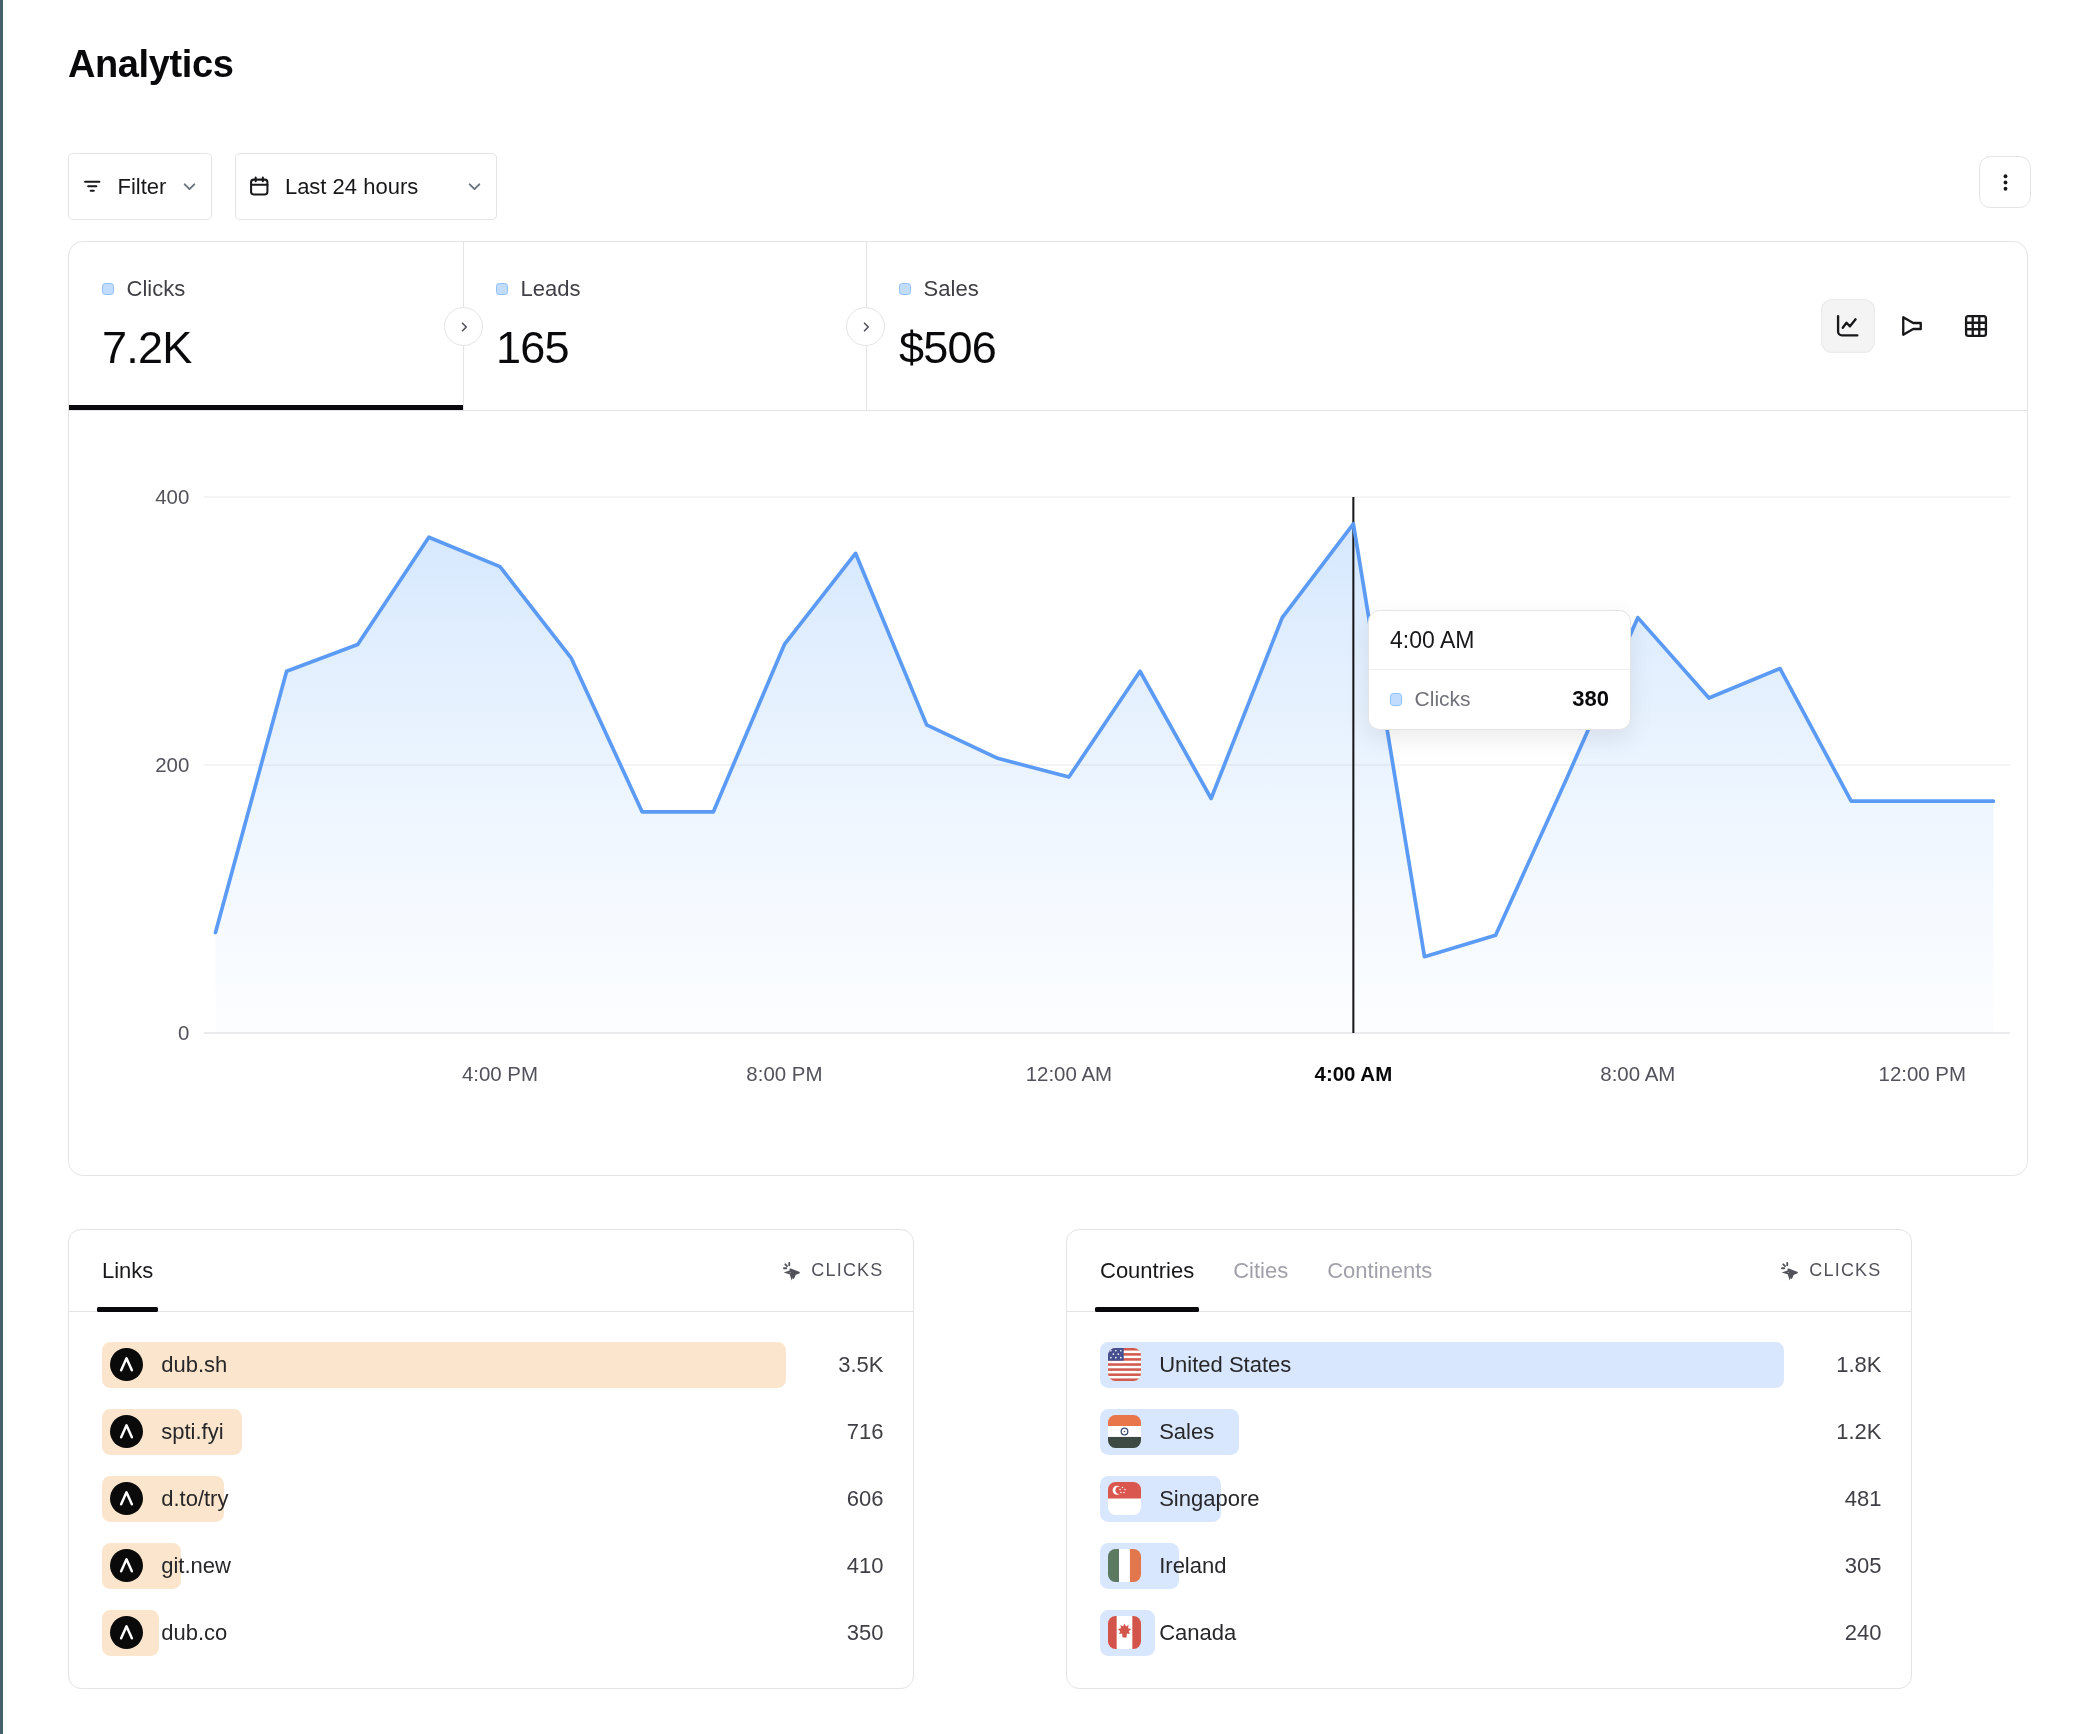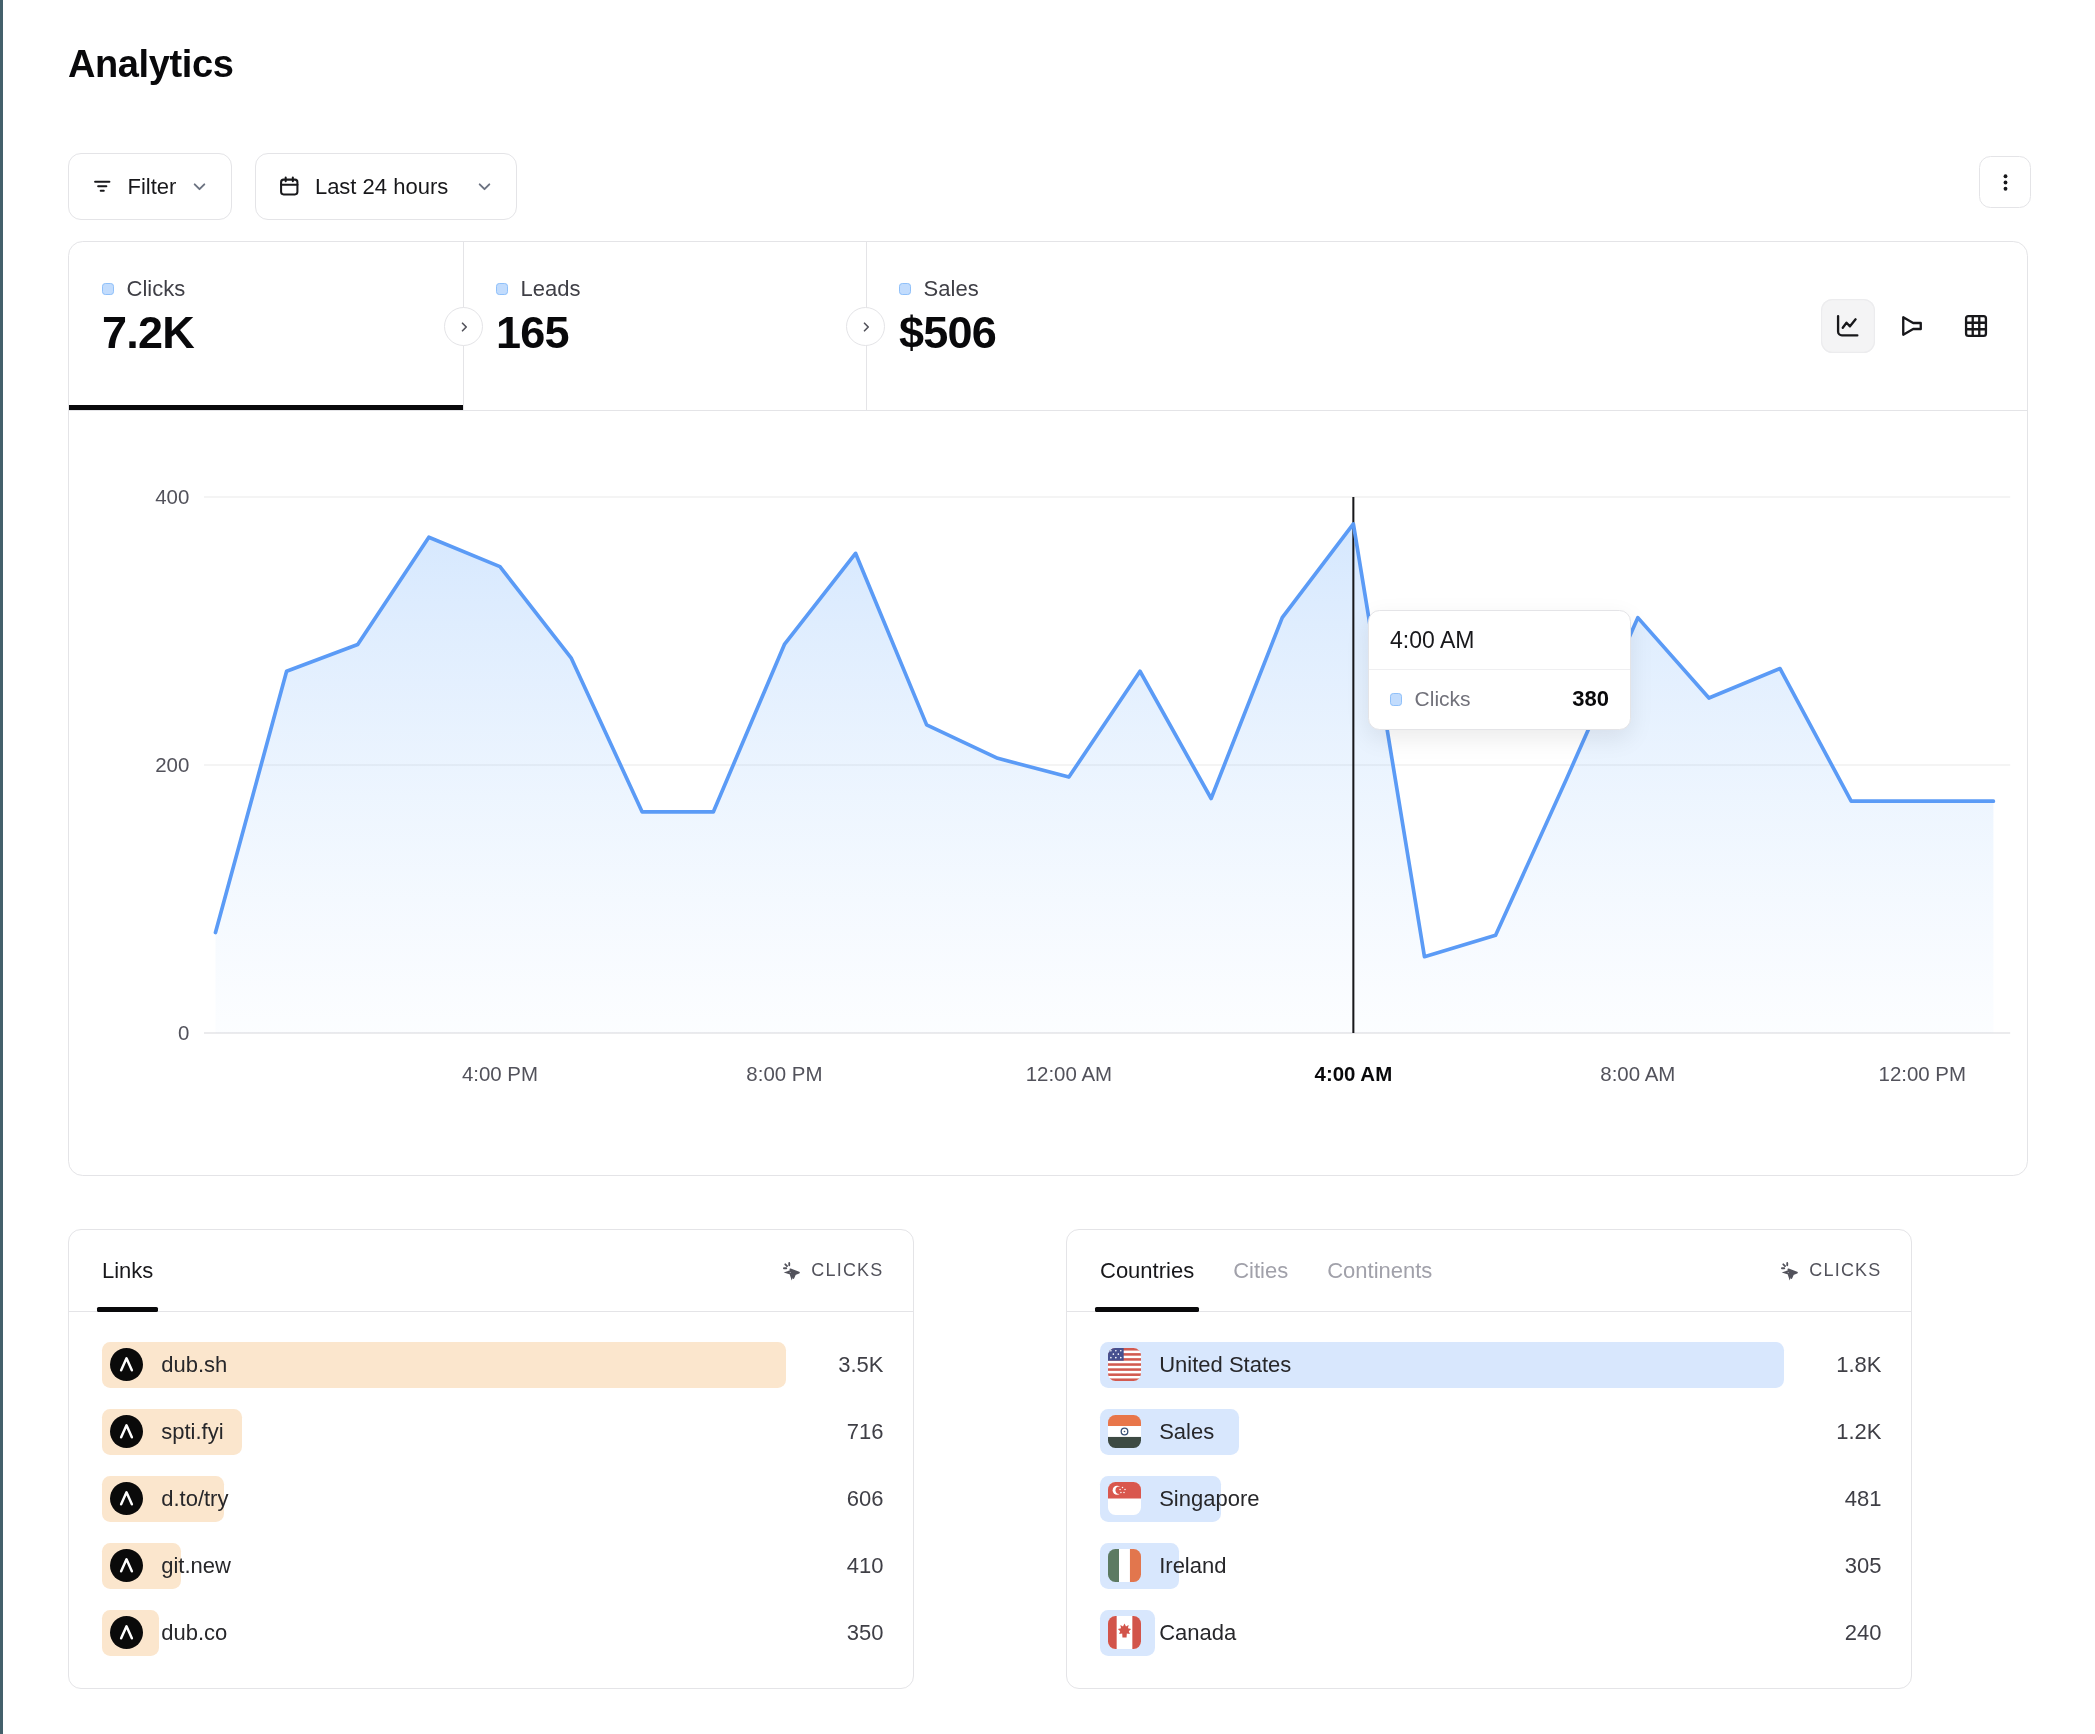--- a/index.html
+++ b/index.html
@@ -2,32 +2,32 @@
 <html style="font-size:13px"><head>
 <meta charset="utf-8">
 <style>
   html,body{margin:0;padding:0;background:#fff;}
   body{width:2096px;height:1735px;font-family:"Liberation Sans",sans-serif;color:#18181b;overflow:hidden;}
   .page{position:relative;width:2096px;height:1735px;background:#fff;}
   .left-accent{position:absolute;left:0;top:0;width:3.3px;height:1735px;background:#44606b;}
   .page-title{position:absolute;left:68px;top:43px;margin:0;font-size:38px;font-weight:700;letter-spacing:-0.4px;color:#09090b;}
   
   .toolbar{position:absolute;left:68px;top:153px;right:65px;display:flex;align-items:flex-start;gap:23px;}
-  .btn{box-sizing:border-box;height:67px;background:#fff;border:1.2px solid #e4e4e7;border-radius:13px;display:inline-flex;align-items:center;gap:13px;padding:0 21px;font-size:22px;color:#18181b;font-family:inherit;cursor:pointer;}
+  .btn{box-sizing:border-box;height:67px;background:#fff;border:1.2px solid #e4e4e7;border-radius:5px;display:inline-flex;align-items:center;gap:13px;padding:0 11px;font-size:22px;color:#18181b;font-family:inherit;cursor:pointer;}
   .btn svg{flex:0 0 auto;}
   .date-btn{width:262px;}
   .date-btn .lbl{flex:1;text-align:left;}
   .kebab-btn{margin-left:auto;width:52px;height:52px;border:1.2px solid #e4e4e7;border-radius:11.5px;background:#fff;display:flex;align-items:center;justify-content:center;margin-top:3.3px;cursor:pointer;}
   
   .main-card{position:absolute;left:68px;top:241px;width:1960px;height:935px;border:1.2px solid #e4e4e7;border-radius:14.7px;background:#fff;box-sizing:border-box;overflow:hidden;}
   .stats-row{position:relative;height:169px;border-bottom:1.2px solid #e4e4e7;box-sizing:border-box;}
   .stat{position:absolute;top:0;height:100%;box-sizing:border-box;padding:34px 0 0 33px;cursor:pointer;}
   .stat-head{display:flex;align-items:center;gap:12.3px;font-size:22px;color:#3f3f46;}
   .sq{width:12.3px;height:12.3px;border-radius:3.3px;background:#c2dcfd;border:1.6px solid #8fc0fa;box-sizing:border-box;}
-  .stat-value{margin-top:5px;font-size:45px;font-weight:700;color:#09090b;letter-spacing:-0.8px;}
+  .stat-value{margin-top:20px;font-size:45px;font-weight:400;color:#09090b;letter-spacing:-0.8px;}
   .v-div{position:absolute;top:0;width:1.2px;height:100%;background:#e4e4e7;}
   .active-underline{position:absolute;left:0;bottom:0;width:394px;height:4.9px;background:#09090b;}
   .circle-btn{position:absolute;top:65px;width:39px;height:39px;border-radius:50%;background:#fff;border:1.2px solid #e4e4e7;box-sizing:border-box;display:flex;align-items:center;justify-content:center;z-index:3;cursor:pointer;}
   .icon-group{position:absolute;right:24.5px;top:57px;display:flex;gap:9.8px;}
   .icon-btn{width:54px;height:54px;border-radius:11.5px;display:flex;align-items:center;justify-content:center;background:transparent;border:none;cursor:pointer;}
   .icon-btn.selected{background:#f4f4f5;box-shadow:inset 0 0 0 1.2px #ececee;}
   
   .chart-section{position:absolute;left:0;top:169px;width:1960px;height:767px;}
   #chart-svg{position:absolute;inset:0;}
   #chart-svg text.axis{font-size:25px;fill:#52525b;font-family:"Liberation Sans",sans-serif;}

